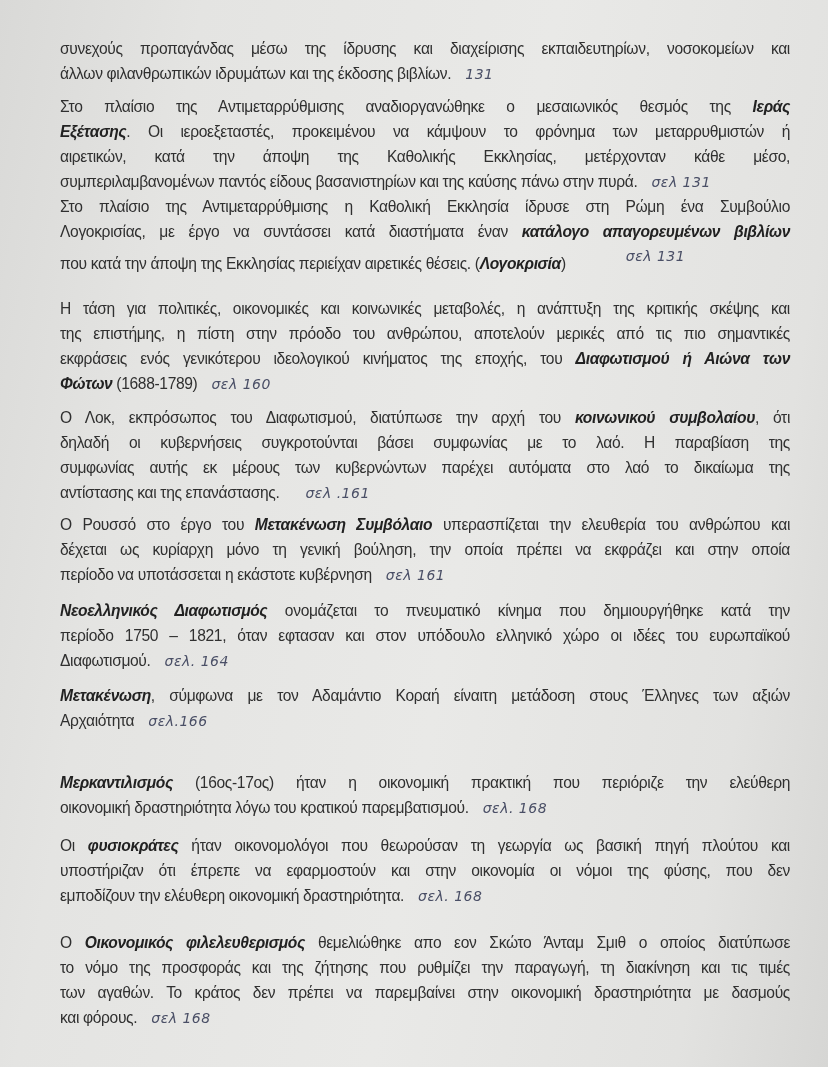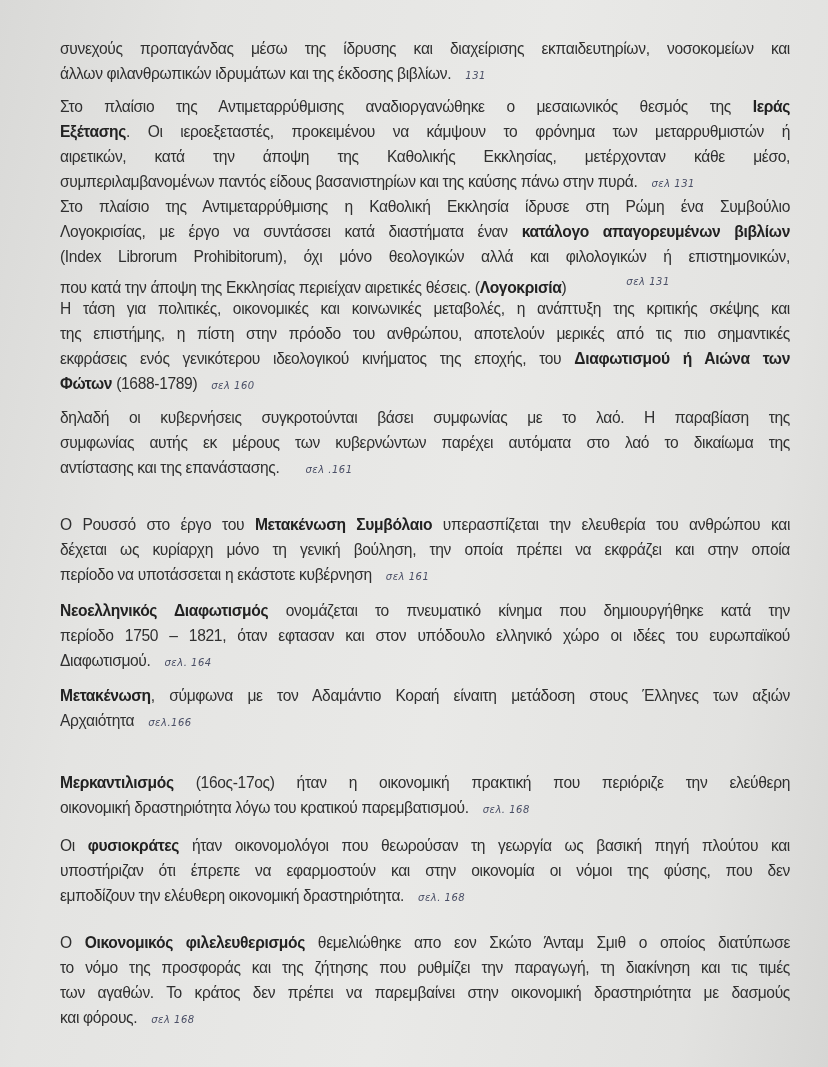--- a/index.html
+++ b/index.html
@@ -16,25 +16,25 @@
   .para {
     position: absolute;
     left: 60px;
     width: 730px;
     font-size: 15.6px;
     line-height: 25px;
     letter-spacing: -0.35px;
     text-align: justify;
     color: #303030;
   }
-  .para b { font-weight: bold; color: #222; }
+  .para b { font-weight: bold; color: #222; font-style: italic; }
   .note {
     font-family: "DejaVu Sans", sans-serif;
     font-style: italic;
-    font-size: 10px;
+    font-size: 14px;
     color: #4a4f66;
     margin-left: 14px;
     letter-spacing: 0.5px;
     font-weight: 300;
   }
   .line { display: block; white-space: nowrap; text-align-last: justify; }
   .line.last { text-align-last: left; }
 </style>
 </head>
 <body>
@@ -49,32 +49,32 @@
   <div class="para" style="top:94px">
     <span class="line"><span>Στο πλαίσιο της Αντιμεταρρύθμισης  αναδιοργανώθηκε ο μεσαιωνικός θεσμός  της </span><b>Ιεράς</b></span>
     <span class="line"><b>Εξέτασης</b><span>. Οι ιεροεξεταστές, προκειμένου να κάμψουν το φρόνημα των μεταρρυθμιστών ή</span></span>
     <span class="line">αιρετικών, κατά την άποψη της Καθολικής Εκκλησίας, μετέρχονταν κάθε μέσο,</span>
     <span class="line last"><span>συμπεριλαμβανομένων παντός είδους βασανιστηρίων και της καύσης πάνω στην πυρά.</span><span class="note">σελ 131</span></span>
   </div>
 
   <div class="para" style="top:194px">
     <span class="line">Στο πλαίσιο της Αντιμεταρρύθμισης η Καθολική Εκκλησία ίδρυσε στη Ρώμη ένα Συμβούλιο</span>
     <span class="line"><span>Λογοκρισίας, με έργο να συντάσσει κατά διαστήματα έναν </span><b>κατάλογο απαγορευμένων βιβλίων</b></span>
-    <span class="line">(Index Librorum Prohibitorum), όχι μόνο θεολογικών αλλά και φιλολογικών ή επιστημονικών,</span>
     <span class="line last"><span>που κατά την άποψη της Εκκλησίας περιείχαν αιρετικές θέσεις. (</span><b>Λογοκρισία</b><span>)</span><span class="note" style="margin-left:60px;vertical-align:8px">σελ 131</span></span>
   </div>
 
   <div class="para" style="top:296px">
     <span class="line">Η τάση για πολιτικές, οικονομικές και κοινωνικές μεταβολές, η ανάπτυξη της κριτικής σκέψης και</span>
     <span class="line">της επιστήμης, η πίστη στην πρόοδο του ανθρώπου, αποτελούν μερικές από τις πιο σημαντικές</span>
     <span class="line"><span>εκφράσεις ενός γενικότερου ιδεολογικού κινήματος της εποχής, του </span><b>Διαφωτισμού ή Αιώνα των</b></span>
     <span class="line last"><b>Φώτων</b><span> (1688-1789)</span><span class="note">σελ 160</span></span>
   </div>
 
   <div class="para" style="top:405px">
+    <span class="line"><span>Ο Λοκ, εκπρόσωπος του Διαφωτισμού, διατύπωσε την αρχή του </span><b>κοινωνικού συμβολαίου</b><span>, ότι</span></span>
     <span class="line">δηλαδή οι κυβερνήσεις συγκροτούνται βάσει συμφωνίας με το λαό. Η παραβίαση της</span>
     <span class="line">συμφωνίας αυτής εκ μέρους των κυβερνώντων παρέχει αυτόματα στο λαό το δικαίωμα της</span>
     <span class="line last"><span>αντίστασης και της επανάστασης.</span><span class="note" style="margin-left:26px">σελ .161</span></span>
   </div>
 
   <div class="para" style="top:512px">
     <span class="line"><span> Ο Ρουσσό στο έργο του </span><b>Μετακένωση Συμβόλαιο</b><span> υπερασπίζεται την ελευθερία του ανθρώπου και</span></span>
     <span class="line">δέχεται ως κυρίαρχη μόνο τη γενική βούληση, την οποία πρέπει να εκφράζει και στην οποία</span>
     <span class="line last"><span>περίοδο να υποτάσσεται η εκάστοτε κυβέρνηση</span><span class="note">σελ 161</span></span>
   </div>

